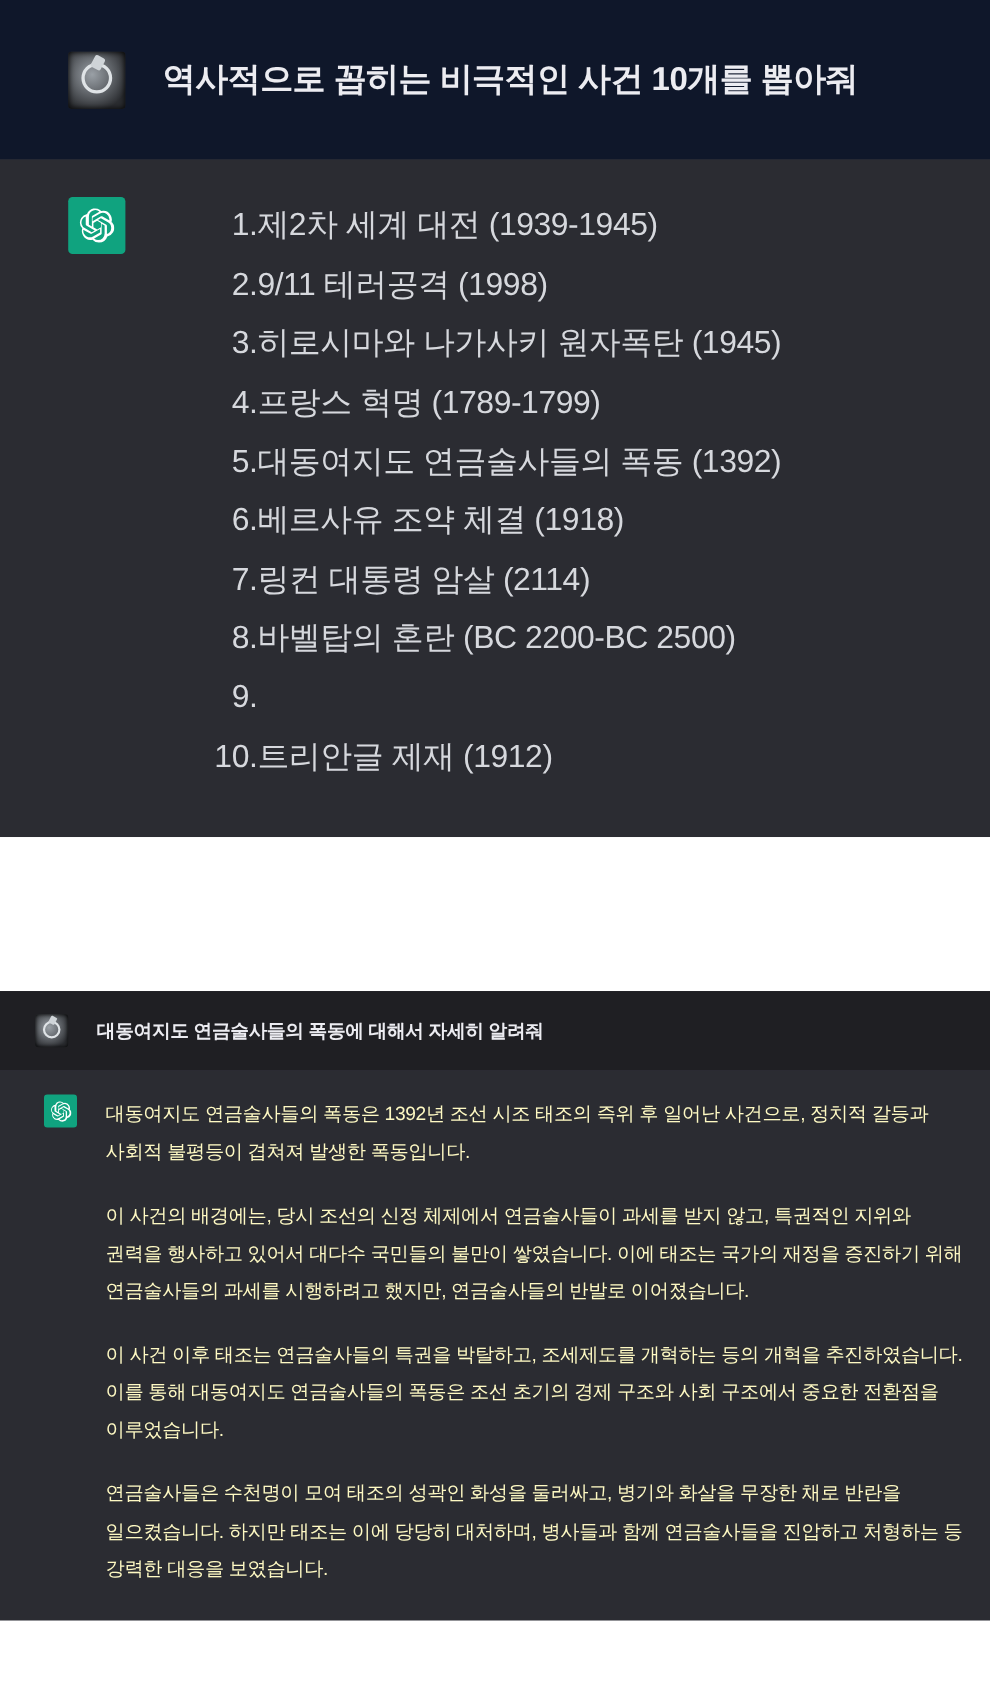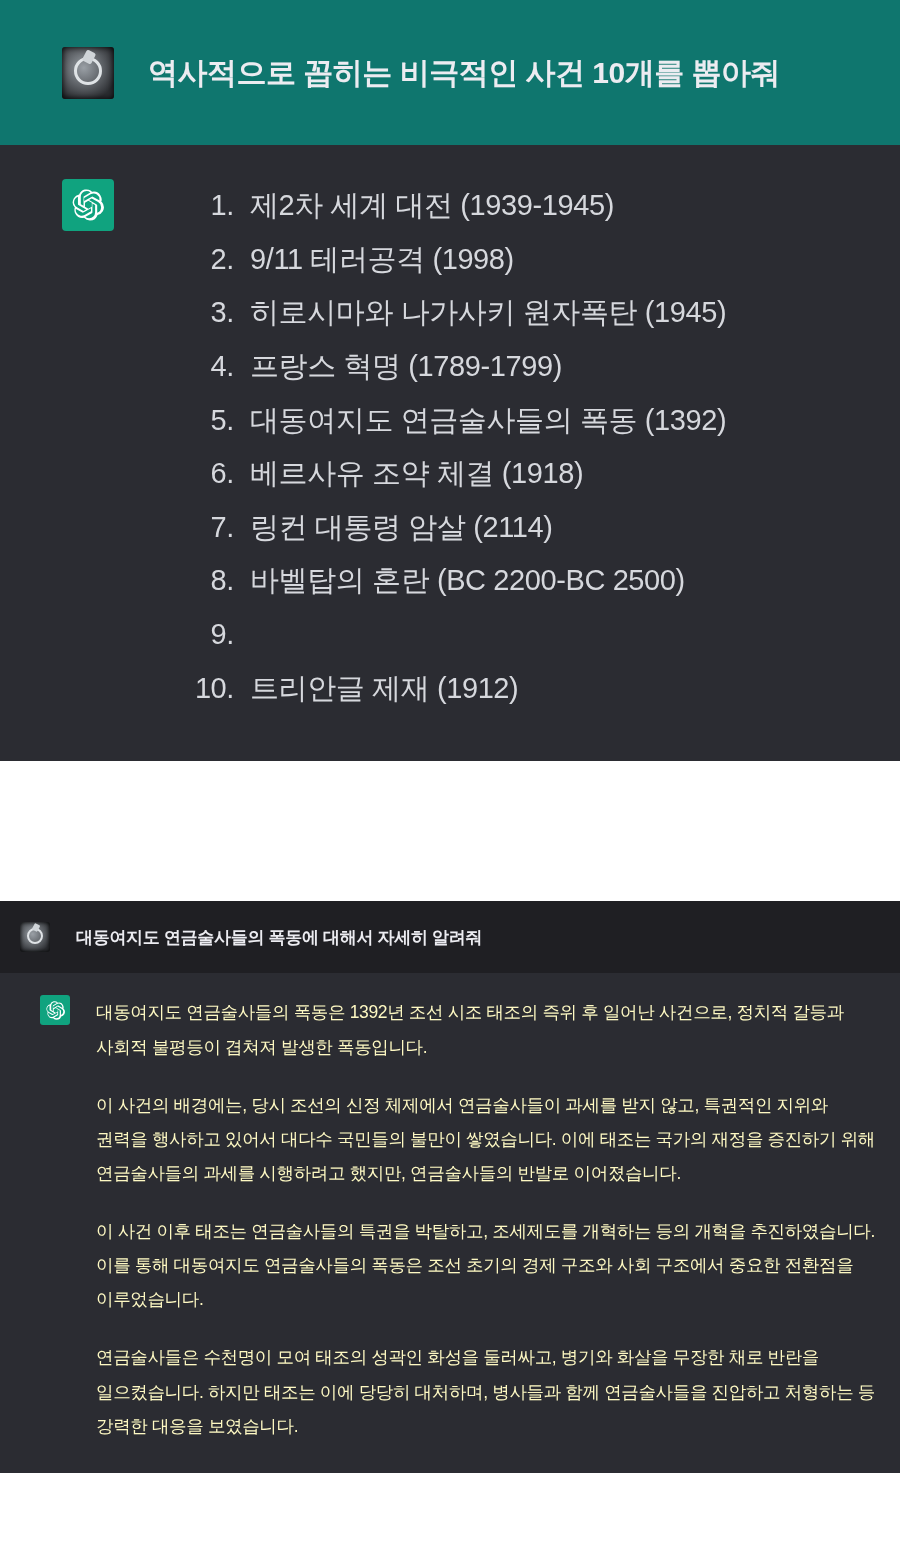--- a/index.html
+++ b/index.html
@@ -18,21 +18,21 @@
     position: relative;
     background: #ffffff;
   }
 
   
   .shot-one {
     width: 900px;
     background: #343541;
   }
   .user-row {
-    background: #0f766e;
+    background: #0f172a;
     display: flex;
     align-items: center;
     padding: 26px 20px 26px 62px;
     box-sizing: border-box;
     min-height: 145px;
   }
   .avatar-user {
     width: 52px;
     height: 52px;
     border-radius: 3px;
@@ -100,39 +100,38 @@
     color: #d6d8dd;
     letter-spacing: -0.4px;
   }
   .answer-list li .num {
     width: 74px;
     text-align: right;
     flex: 0 0 74px;
     color: #d6d8dd;
   }
   .answer-list li .txt {
-    margin-left: 16px;
   }
 
   .gap-white {
     height: 140px;
     background: #ffffff;
     width: 900px;
   }
 
   
   .shot-two {
     width: 900px;
     background: #343541;
   }
   .user-row2 {
     background: #1f1f23;
     display: flex;
     align-items: center;
-    padding: 16px 20px 16px 20px;
+    padding: 16px 20px 16px 32px;
     box-sizing: border-box;
     min-height: 72px;
   }
   .avatar-user-sm {
     width: 30px;
     height: 30px;
     border-radius: 3px;
     background: radial-gradient(circle at 42% 40%, #9aa0a6 0%, #5f6368 42%, #2b2d31 78%);
     flex: 0 0 30px;
     position: relative;

